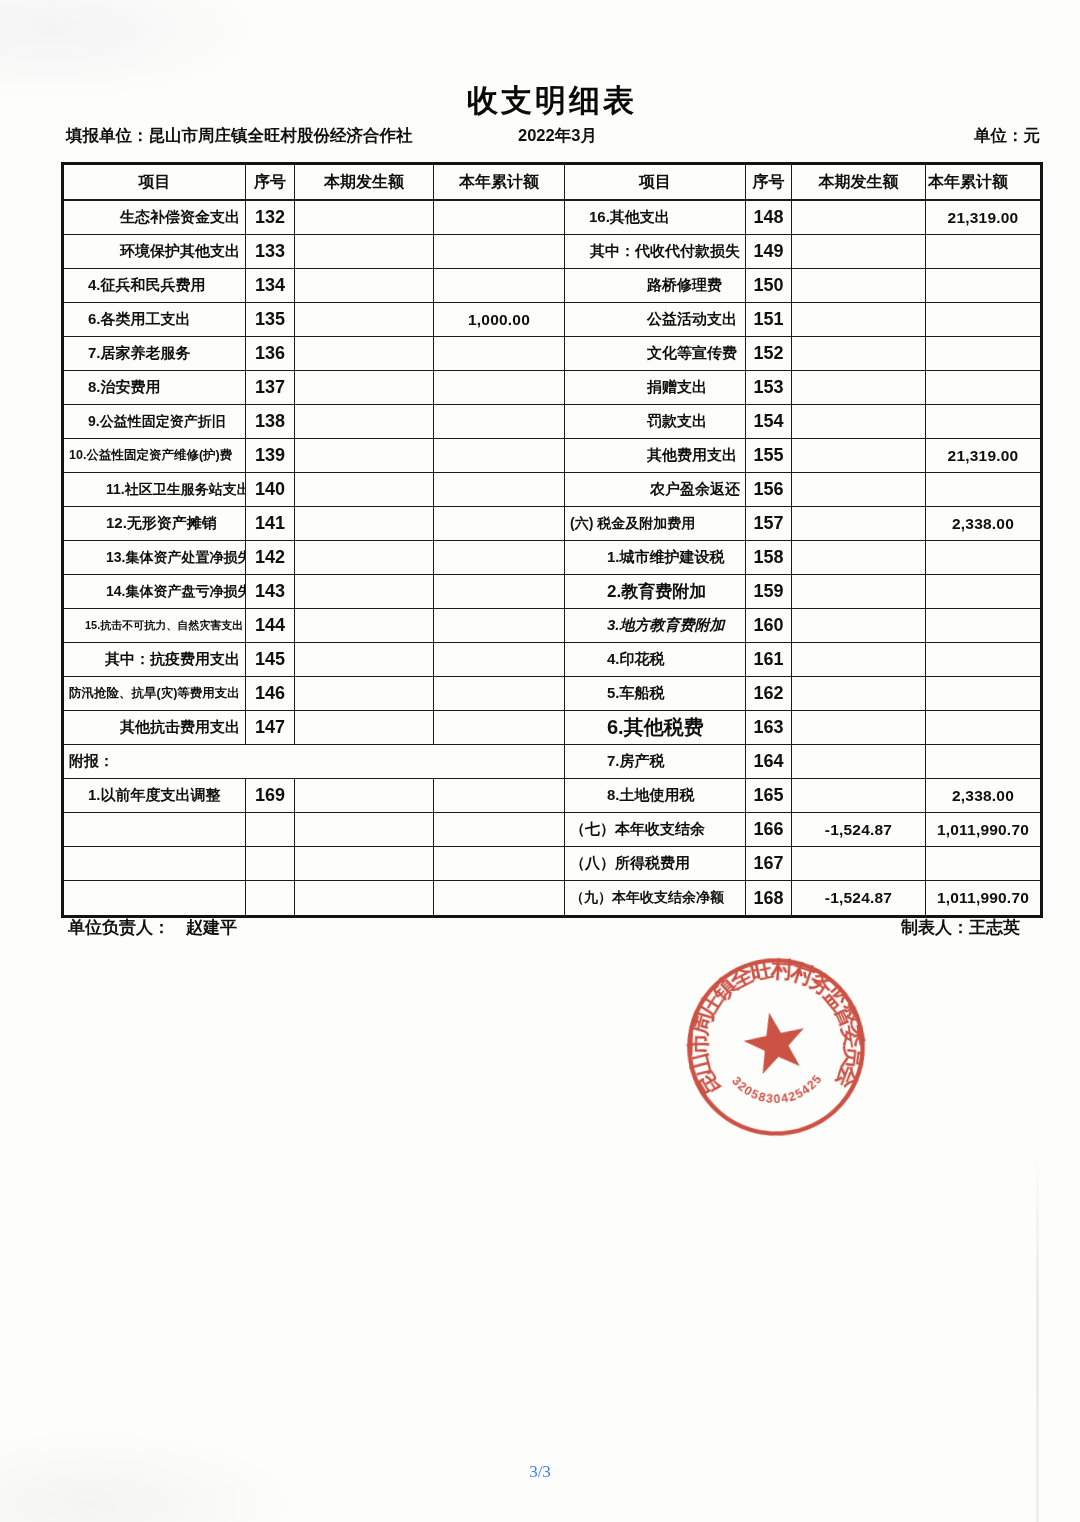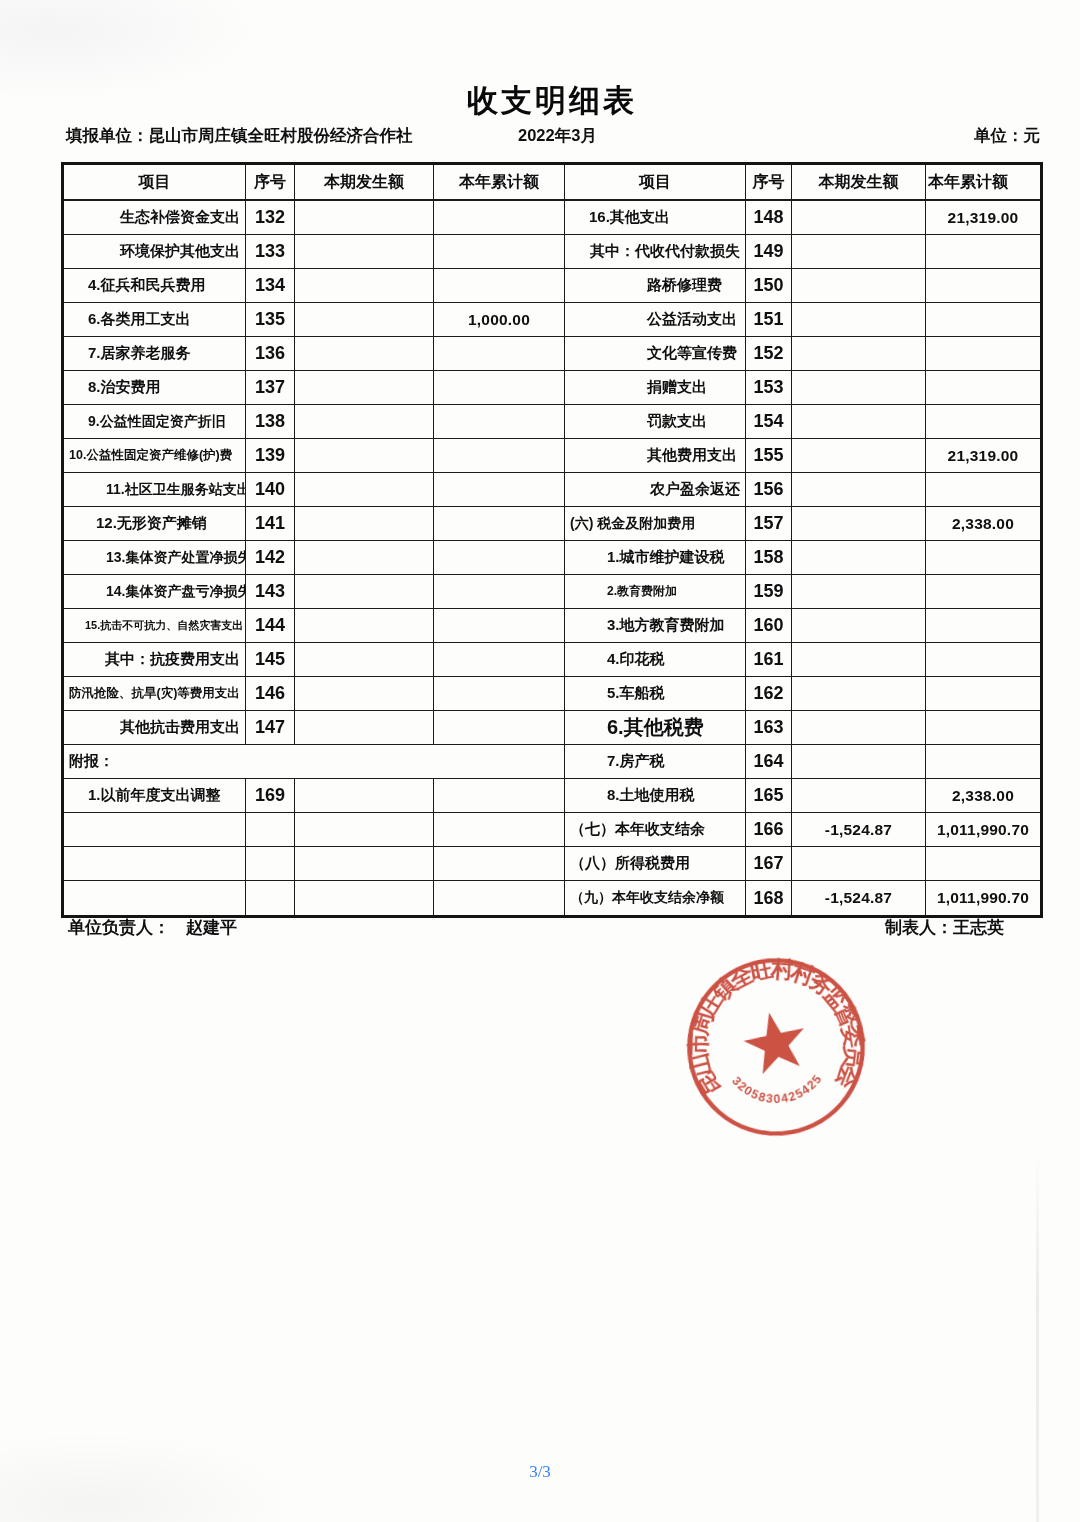--- a/index.html
+++ b/index.html
@@ -50,21 +50,21 @@
   }
   .cell.head.hleft{justify-content:flex-start;padding-left:2px;}
   .lbl{font-weight:bold;font-size:15px;}
   .lbl.alignr{justify-content:flex-end;padding-right:5px;}
   .no{justify-content:center;font-weight:700;font-size:18px;}
   .val{justify-content:center;font-weight:600;font-size:15.5px;letter-spacing:0.2px;}
 
   .sig{position:absolute;top:916px;font-size:17px;font-weight:bold;white-space:nowrap;}
   #sig-left{left:68px;}
   #sig-left .name{margin-left:16px;}
-  #sig-right{right:76px;}
+  #sig-right{right:60px;}
 
   
   #seal{
     position:absolute;left:671px;top:942px;width:210px;height:210px;
     mix-blend-mode:multiply;opacity:0.88;filter:blur(0.35px);
     transform:rotate(-4deg);
   }
   #seal text{fill:var(--seal);font-family:"Liberation Sans","DejaVu Sans",sans-serif;}
 
   #page-footer{
@@ -159,49 +159,49 @@
     <div class="cell val"></div>
     <div class="cell val c8">21,319.00</div>
     <div class="cell lbl" style="padding-left: 42px; font-size: 14px;">11.社区卫生服务站支出</div>
     <div class="cell no">140</div>
     <div class="cell val"></div>
     <div class="cell val"></div>
     <div class="cell lbl alignr" style="font-size: 15px;">农户盈余返还</div>
     <div class="cell no">156</div>
     <div class="cell val"></div>
     <div class="cell val c8"></div>
-    <div class="cell lbl" style="padding-left: 32px; font-size: 15px;">12.无形资产摊销</div>
+    <div class="cell lbl" style="padding-left: 42px; font-size: 15px;">12.无形资产摊销</div>
     <div class="cell no">141</div>
     <div class="cell val"></div>
     <div class="cell val"></div>
     <div class="cell lbl" style="padding-left: 5px; font-size: 14px;">(六) 税金及附加费用</div>
     <div class="cell no">157</div>
     <div class="cell val"></div>
     <div class="cell val c8">2,338.00</div>
     <div class="cell lbl" style="padding-left: 42px; font-size: 14px;">13.集体资产处置净损失</div>
     <div class="cell no">142</div>
     <div class="cell val"></div>
     <div class="cell val"></div>
     <div class="cell lbl" style="padding-left: 42px; font-size: 15px;">1.城市维护建设税</div>
     <div class="cell no">158</div>
     <div class="cell val"></div>
     <div class="cell val c8"></div>
     <div class="cell lbl" style="padding-left: 42px; font-size: 14px;">14.集体资产盘亏净损失</div>
     <div class="cell no">143</div>
     <div class="cell val"></div>
     <div class="cell val"></div>
-    <div class="cell lbl" style="padding-left: 42px; font-size: 12px;">2.教育费附加</div>
+    <div class="cell lbl" style="padding-left: 42px; font-size: 17px;">2.教育费附加</div>
     <div class="cell no">159</div>
     <div class="cell val"></div>
     <div class="cell val c8"></div>
     <div class="cell lbl" style="padding-left: 21px; font-size: 11px;">15.抗击不可抗力、自然灾害支出</div>
     <div class="cell no">144</div>
     <div class="cell val"></div>
     <div class="cell val"></div>
-    <div class="cell lbl" style="padding-left: 42px; font-size: 15px;">3.地方教育费附加</div>
+    <div class="cell lbl" style="padding-left: 42px; font-size: 15px; font-style: italic;">3.地方教育费附加</div>
     <div class="cell no">160</div>
     <div class="cell val"></div>
     <div class="cell val c8"></div>
     <div class="cell lbl alignr" style="font-size: 15px;">其中：抗疫费用支出</div>
     <div class="cell no">145</div>
     <div class="cell val"></div>
     <div class="cell val"></div>
     <div class="cell lbl" style="padding-left: 42px; font-size: 15px;">4.印花税</div>
     <div class="cell no">161</div>
     <div class="cell val"></div>

